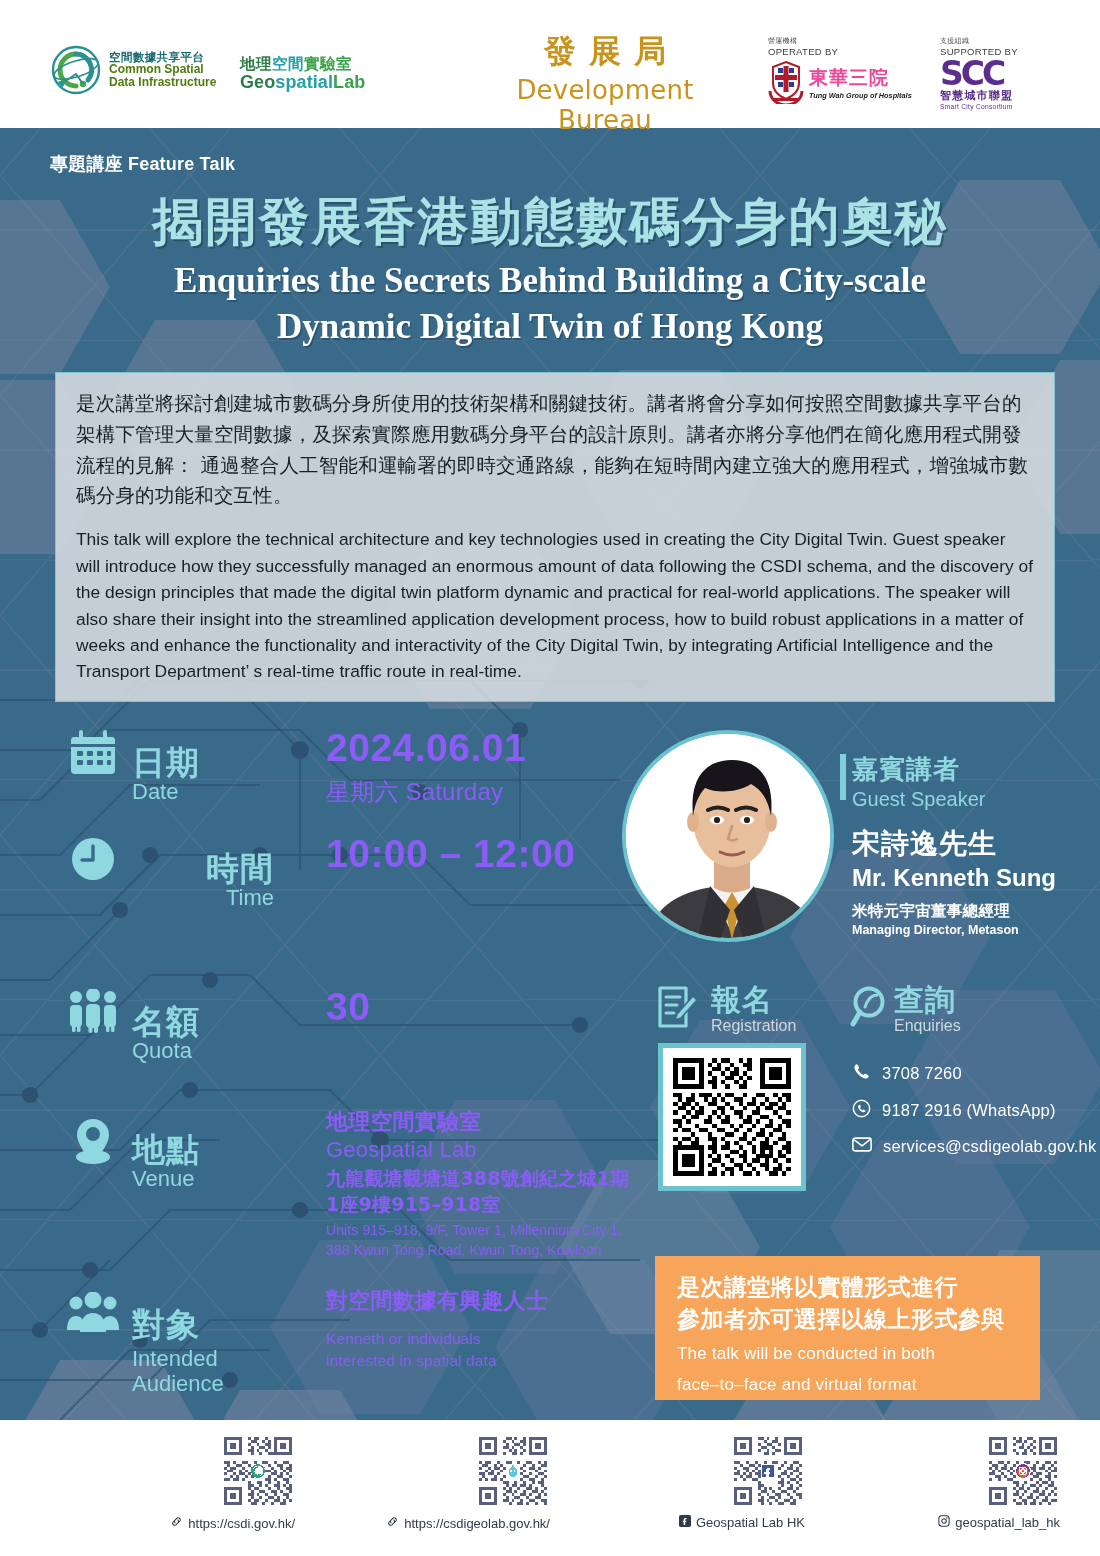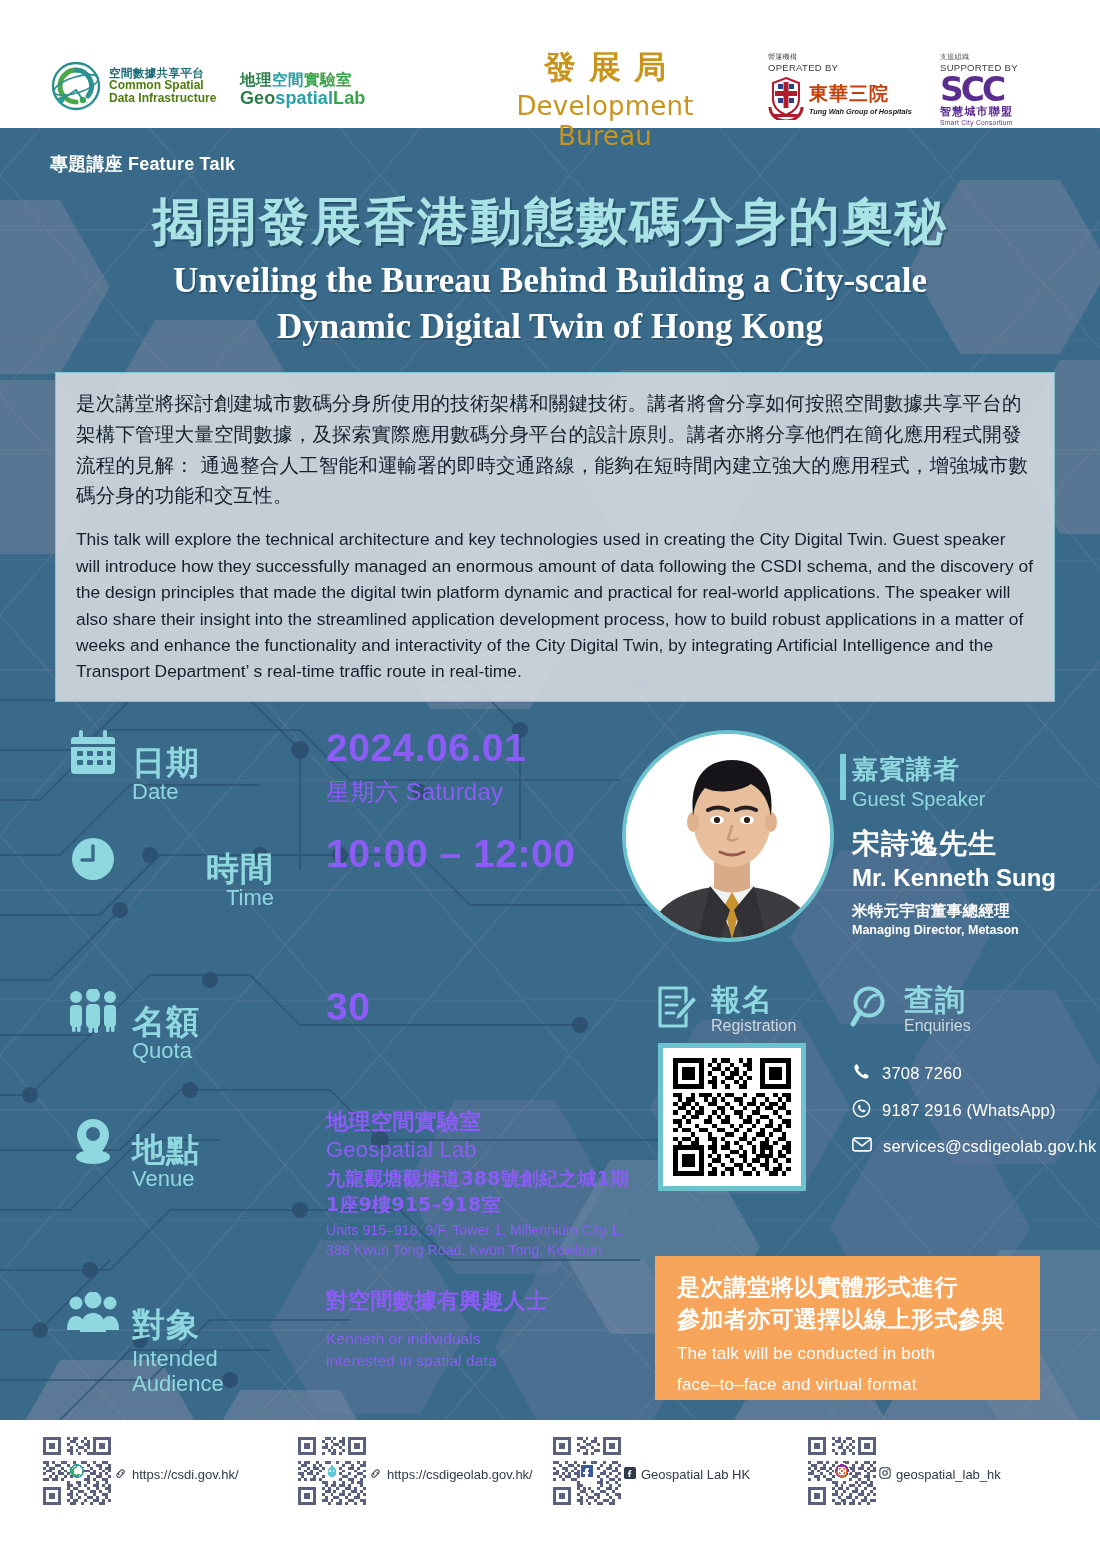--- a/index.html
+++ b/index.html
@@ -17,21 +17,21 @@
   }
 
   
   #header {
     position: absolute; top: 0; left: 0;
     width: 1100px; height: 128px;
     background: #ffffff;
     z-index: 40;
   }
   .hdr-logos {
-    position: absolute; top: 16px; left: 0;
+    position: absolute; top: 0; left: 0;
     width: 1100px; height: 120px;
     display: flex; align-items: center;
   }
   .logo-csdi { position:absolute; left:50px; top:44px; display:flex; align-items:center; gap:7px; }
   .csdi-mark { width:52px; height:52px; position:relative; }
   .csdi-txt { line-height:1.08; }
   .csdi-zh { font-size:11.5px; font-weight:bold; color:#1a6b74; letter-spacing:0.4px; }
   .csdi-en { font-size:12px; font-weight:bold; color:#4d7c0f; }
   .logo-gsl { position:absolute; left:240px; top:55px; line-height:1.12; }
   .gsl-zh { font-size:15.5px; font-weight:bold; letter-spacing:0.5px; }
@@ -39,21 +39,21 @@
   .c-dark { color:#2d7e46; } .c-teal { color:#25a0a8; } .c-green { color:#3aa349; }
   .logo-db { position:absolute; left:480px; top:30px; text-align:center; width:250px; }
   .db-zh { font-size:32px; font-weight:bold; color:#c8941d; letter-spacing:13px; text-indent:13px; }
   .db-en { font-size:26px; color:#c8941d; letter-spacing:0.2px; margin-top:1px; font-family:"DejaVu Sans", sans-serif; }
   .logo-op { position:absolute; left:768px; top:36px; }
   .logo-sp { position:absolute; left:940px; top:36px; }
   .sm-zh { font-size:7px; color:#4b4b4b; letter-spacing:0.3px; }
   .sm-en { font-size:9.5px; color:#3b3b3b; letter-spacing:0.3px; margin-bottom:3px;}
   .twgh-row { display:flex; align-items:center; gap:5px; }
   .twgh-seal { width:36px; height:44px; position:relative; }
-  .twgh-zh { font-size:19px; font-weight:bold; color:#c2410c; font-family:"DejaVu Serif", serif; letter-spacing:1px; }
+  .twgh-zh { font-size:19px; font-weight:bold; color:#ec4899; font-family:"DejaVu Serif", serif; letter-spacing:1px; }
   .twgh-en { font-size:7.3px; font-weight:bold; font-style:italic; color:#1a1a1a; }
   .scc-logo { font-size:33px; font-weight:bold; color:#5b2d8e; letter-spacing:-3px; line-height:0.85; font-family:"DejaVu Sans", sans-serif;}
   .scc-zh { font-size:11px; font-weight:bold; color:#5b2d8e; letter-spacing:1.2px; }
   .scc-en { font-size:6.6px; color:#5b2d8e; letter-spacing:0.3px; }
 
   
   #bodybg {
     position:absolute; top:120px; left:0; width:1100px; height:1300px;
     background:#3a6a8a;
     overflow:hidden;
@@ -120,21 +120,21 @@
   .gs-bar { position:absolute; left:-12px; top:2px; width:6px; height:46px; background:#7fd0da; }
   .gs-zh { font-size:26px; font-weight:bold; color:#8fd8e0; letter-spacing:1px; font-family:"DejaVu Sans", sans-serif; }
   .gs-en { font-size:20px; color:#8fd8e0; margin-top:1px; }
   .sp-zh { font-size:28px; font-weight:bold; color:#ffffff; margin-top:14px; letter-spacing:1px; font-family:"DejaVu Sans", sans-serif;}
   .sp-en { font-size:24px; font-weight:bold; color:#ffffff; margin-top:1px; }
   .sp-title-zh { font-size:15.5px; font-weight:bold; color:#ffffff; margin-top:9px; letter-spacing:0.3px; font-family:"DejaVu Sans", sans-serif;}
   .sp-title-en { font-size:12.5px; font-weight:bold; color:#ffffff; margin-top:1px; }
 
   
   #reg-head { position:absolute; left:655px; top:985px; z-index:10; display:flex; align-items:flex-start; gap:12px;}
-  #enq-head { position:absolute; left:850px; top:985px; z-index:10; display:flex; align-items:flex-start; gap:10px;}
+  #enq-head { position:absolute; left:850px; top:985px; z-index:10; display:flex; align-items:flex-start; }
   .rh-zh { font-size:30px; font-weight:bold; color:#8fd8e0; letter-spacing:1px; line-height:1.0; font-family:Liberation Sans, sans-serif;}
   .rh-en { font-size:16px; color:#cfd8de; margin-top:2px; }
   #qrbox {
     position:absolute; left:658px; top:1043px; width:148px; height:148px; z-index:10;
     background:#ffffff; border:5px solid #6cc3cf; padding:6px;
   }
   #contacts { position:absolute; left:852px; top:1062px; z-index:10; }
   .crow { display:flex; align-items:center; gap:11px; margin-bottom:14px; color:#ffffff; font-size:16.5px; letter-spacing:0.2px;}
   .crow svg { flex:0 0 auto; }
 
@@ -151,21 +151,21 @@
   #notice .zh { font-size:23px; font-weight:bold; color:#ffffff; line-height:1.38; letter-spacing:0.4px; font-family:"DejaVu Sans", sans-serif;}
   #notice .en { font-size:17px; color:#ffffff; line-height:1.32; margin-top:8px; letter-spacing:0.2px;}
 
   
   #footer {
     position:absolute; left:0; top:1420px; width:1100px; height:136px;
     background:#ffffff; z-index:40;
     display:flex; align-items:flex-start; justify-content:center; gap:0px;
     padding-top:14px;
   }
-  .fcell { width:255px; display:flex; flex-direction:row; align-items:center; }
+  .fcell { width:255px; display:flex; flex-direction:column; align-items:flex-end; }
   .fqr { width:74px; height:74px; position:relative; background:#ffffff; }
   .flabel { margin-top:7px; font-size:13px; color:#2f3a4a; display:flex; align-items:center; gap:5px; white-space:nowrap;}
   .flabel svg { flex:0 0 auto; }
 </style>
 </head>
 <body>
 
 <div id="poster">
 
   <div id="bodybg">
@@ -326,21 +326,21 @@
         <div class="scc-logo">SCC</div>
         <div class="scc-zh">智慧城市聯盟</div>
         <div class="scc-en">Smart City Consortium</div>
       </div>
     </div>
   </div>
 
   <div class="feature-tag">專題講座 Feature Talk</div>
   <div class="title-zh">揭開發展香港動態數碼分身的奧秘</div>
   <div class="title-en">
-    <div>Unveiling the Bureau Behind Building a City-scale</div>
+    <div>Enquiries the Secrets Behind Building a City-scale</div>
     <div>Dynamic Digital Twin of Hong Kong</div>
   </div>
 
   <div id="abstract">
     <div class="zh">是次講堂將探討創建城市數碼分身所使用的技術架構和關鍵技術。講者將會分享如何按照空間數據共享平台的架構下管理大量空間數據，及探索實際應用數碼分身平台的設計原則。講者亦將分享他們在簡化應用程式開發流程的見解： 通過整合人工智能和運輸署的即時交通路線，能夠在短時間內建立強大的應用程式，增強城市數碼分身的功能和交互性。</div>
     <div class="en">This talk will explore the technical architecture and key technologies used in creating the City Digital Twin. Guest speaker will introduce how they successfully managed an enormous amount of data following the CSDI schema, and the discovery of the design principles that made the digital twin platform dynamic and practical for real-world applications. The speaker will also share their insight into the streamlined application development process, how to build robust applications in a matter of weeks and enhance the functionality and interactivity of the City Digital Twin, by integrating Artificial Intelligence and the Transport Department’ s real-time traffic route in real-time.</div>
   </div>
 
   <div class="inforow" style="left:62px; top:726px;">
     <div class="ic">

